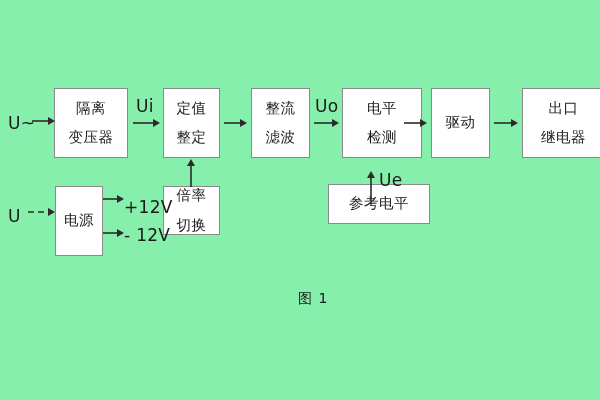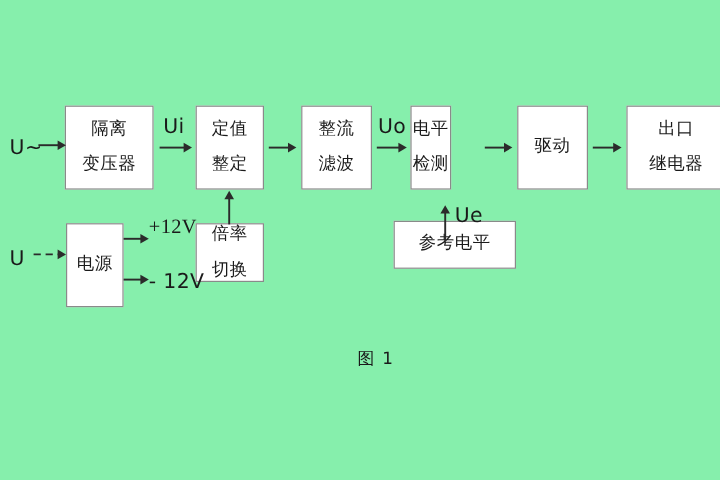--- a/index.html
+++ b/index.html
@@ -86,21 +86,21 @@
   <div class="block" style="left:163px; top:88px; width:57px; height:70px;">
     <span class="line">定值</span>
     <span class="line">整定</span>
   </div>
 
   <div class="block" style="left:251px; top:88px; width:59px; height:70px;">
     <span class="line">整流</span>
     <span class="line">滤波</span>
   </div>
 
-  <div class="block" style="left:342px; top:88px; width:34px; height:70px;">
+  <div class="block" style="left:342px; top:88px; width:80px; height:70px;">
     <span class="line">电平</span>
     <span class="line">检测</span>
   </div>
 
   <div class="block single" style="left:431px; top:88px; width:59px; height:70px;">
     <span class="line">驱动</span>
   </div>
 
   <div class="block" style="left:522px; top:88px; width:83px; height:70px;">
     <span class="line">出口</span>
@@ -123,21 +123,21 @@
   <div class="sig" style="left:8px; top:113px;">U~</div>
 
   <div class="sig" style="left:136px; top:96px;">Ui</div>
 
   <div class="sig" style="left:315px; top:96px;">Uo</div>
 
   <div class="sig" style="left:379px; top:170px;">Ue</div>
 
   <div class="sig" style="left:8px; top:206px;">U</div>
 
-  <div class="sig" style="left:124px; top:179px;font-family:Liberation Serif, serif;">+12V</div>
+  <div class="sig" style="left:124px; top:197px;">+12V</div>
 
   <div class="sig" style="left:124px; top:225px;">- 12V</div>
 
   <div class="arrow" style="left:32px; top:116px;">
     <svg width="24" height="10" viewBox="0 0 24 10">
       <line x1="0" y1="5" x2="17" y2="5"></line>
       <polygon points="16,1 23,5 16,9"></polygon>
     </svg>
   </div>
 

